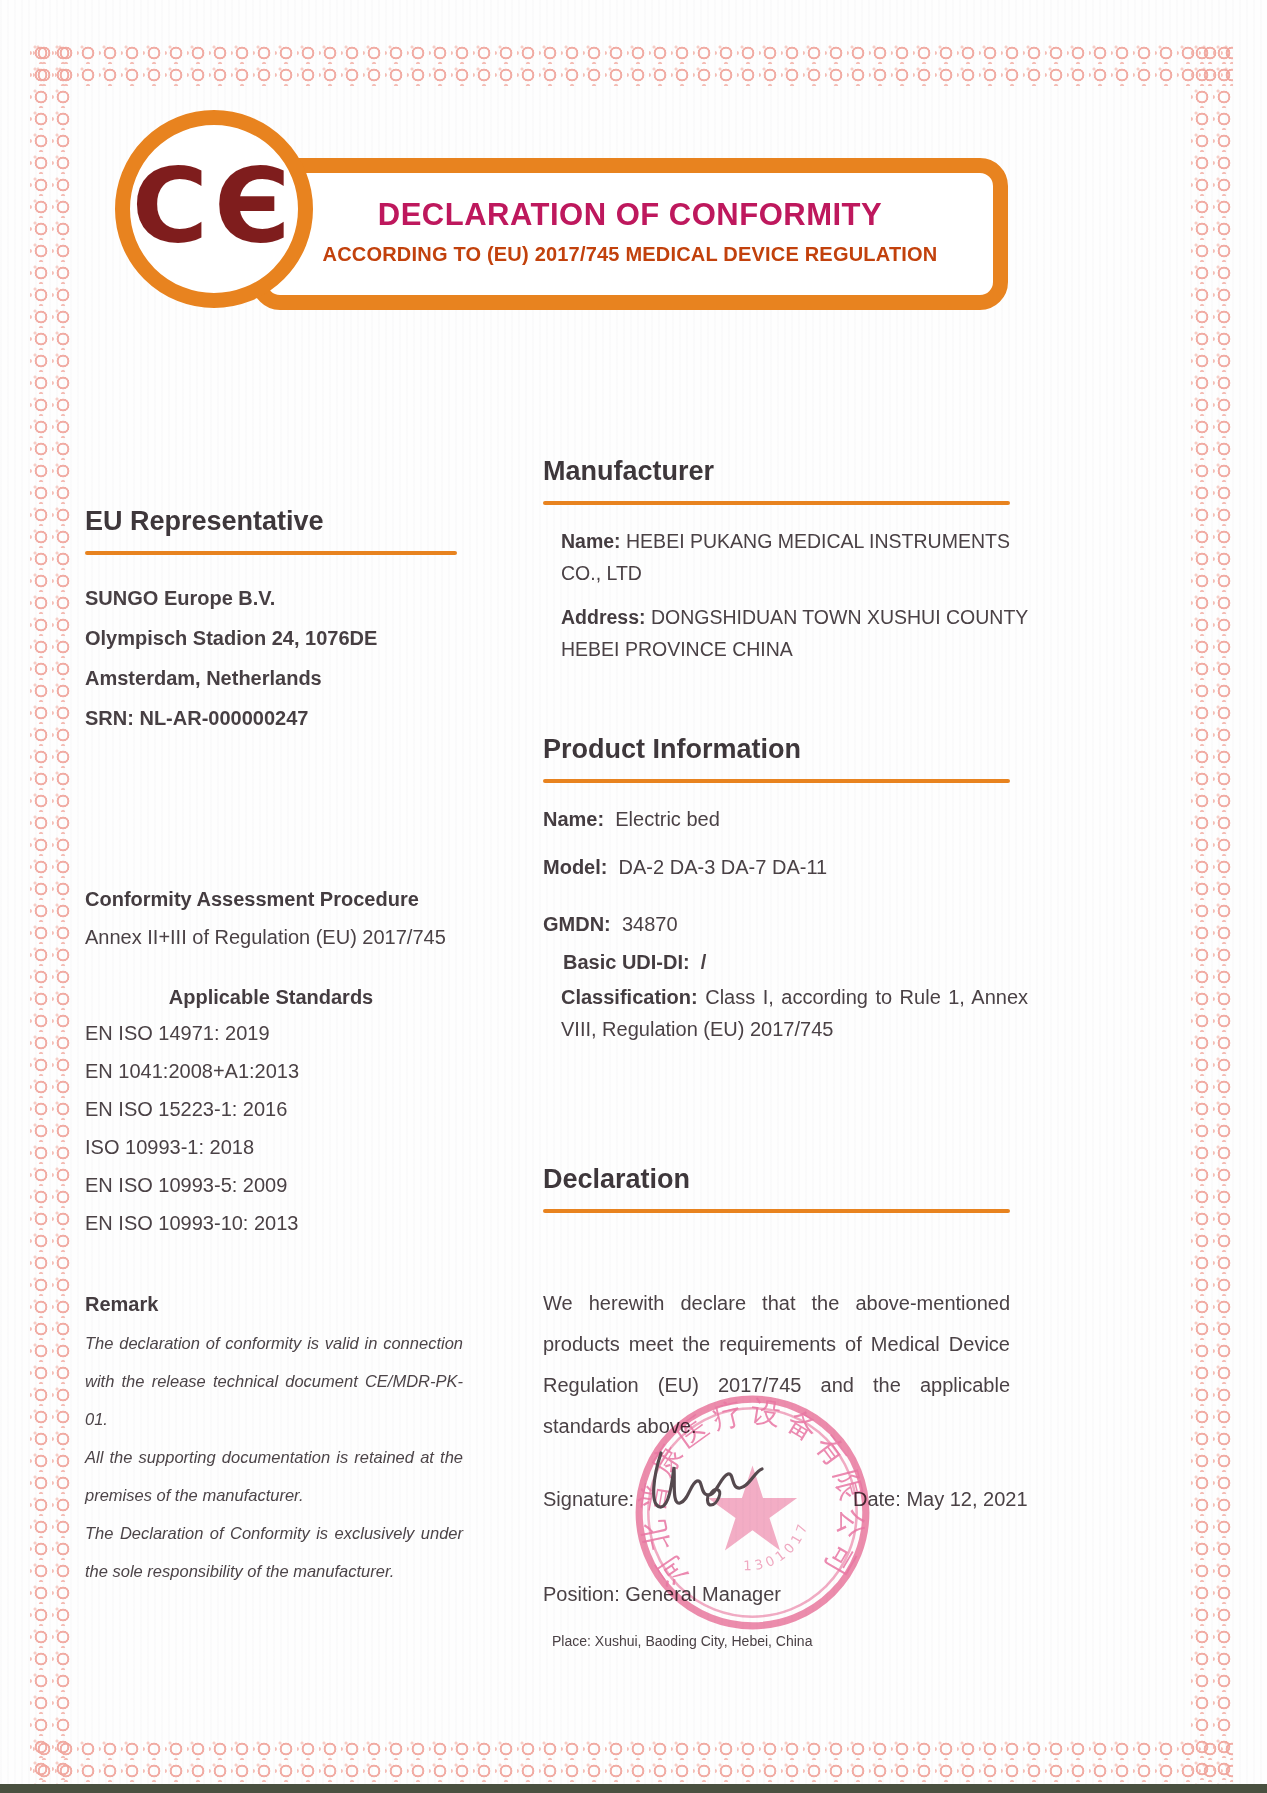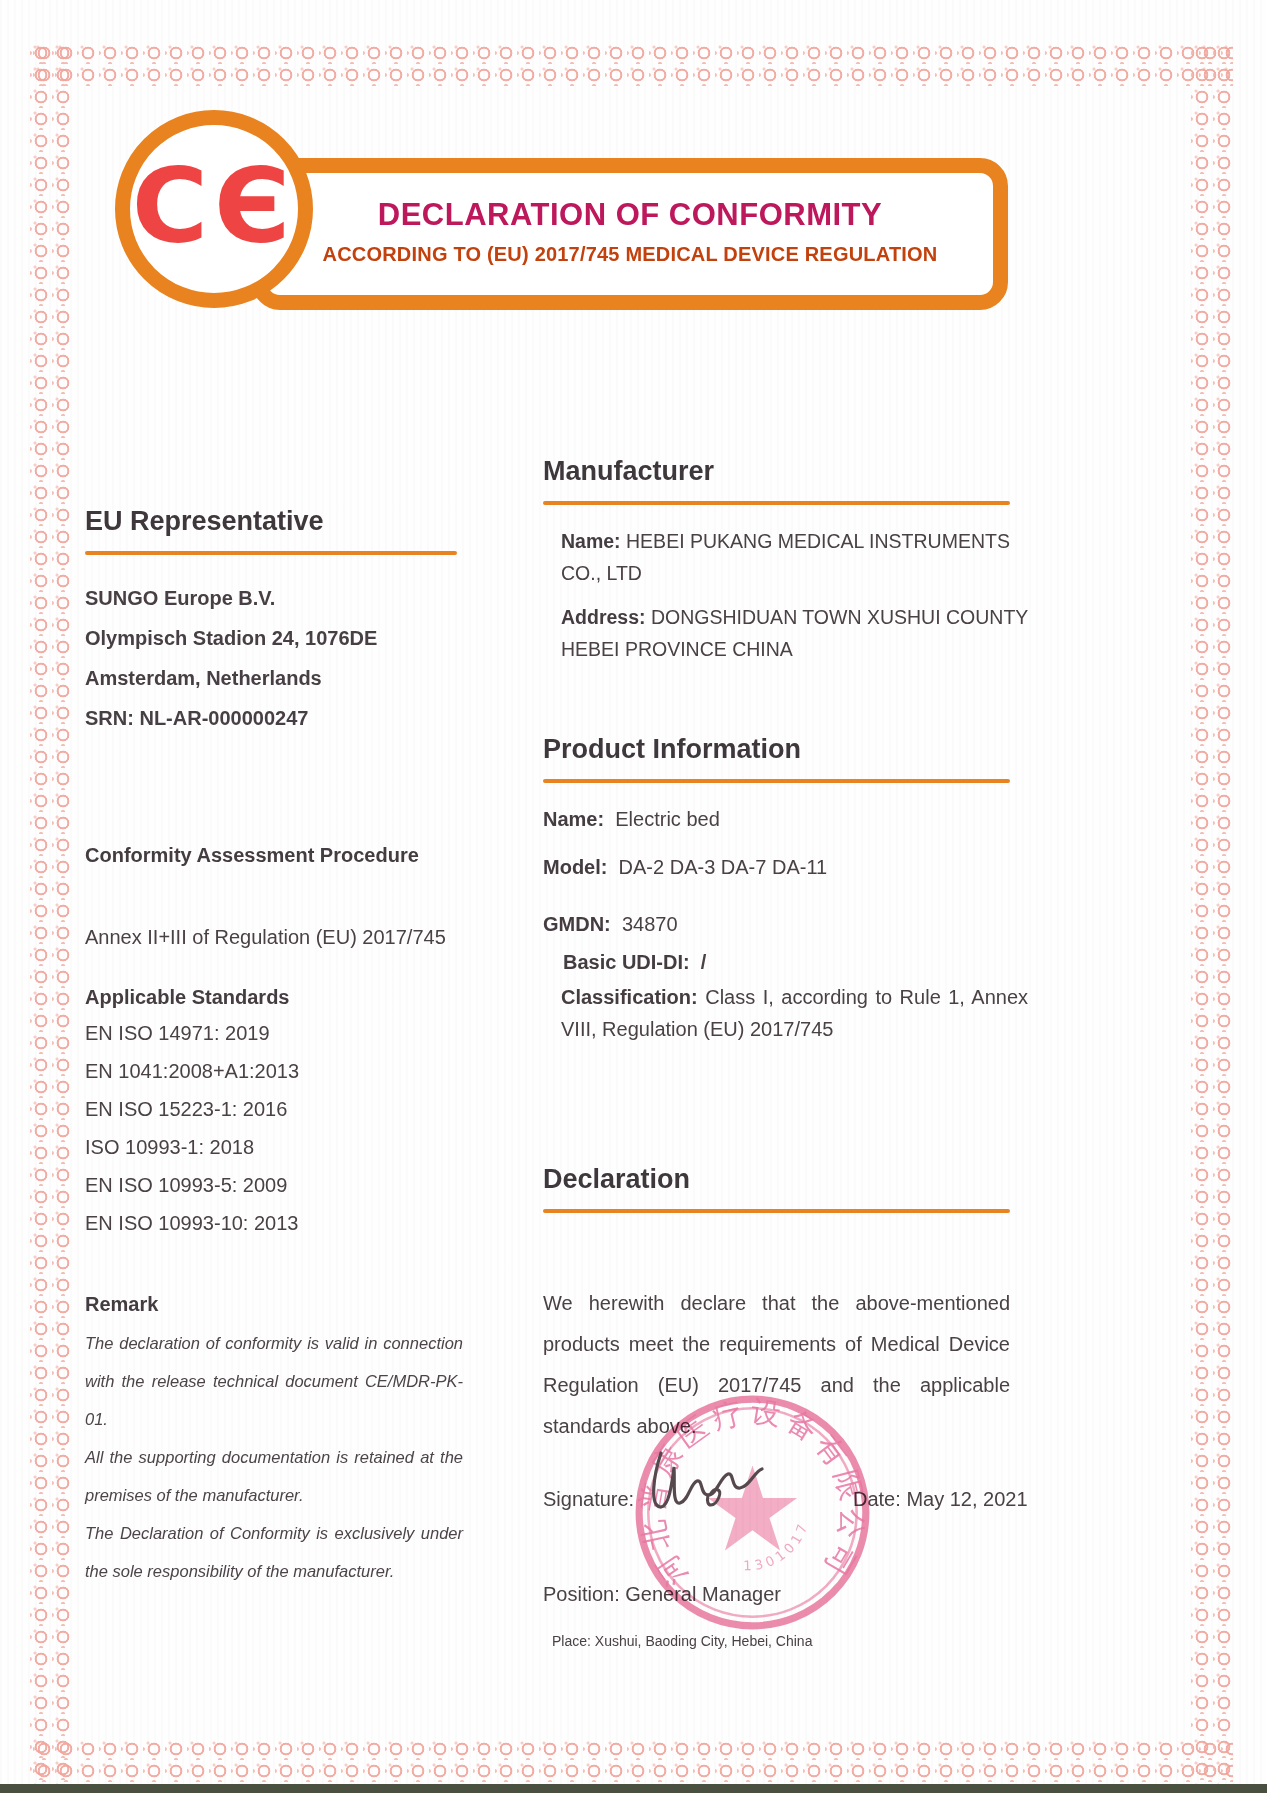--- a/index.html
+++ b/index.html
@@ -45,21 +45,21 @@
     font-size:20px;font-weight:bold;letter-spacing:.2px;color:#c2410c;
   }
   .ce-circle{
     position:absolute;left:115px;top:110px;width:198px;height:198px;
     box-sizing:border-box;border:15px solid #e8831f;border-radius:50%;
     background:#fff;z-index:2;
     display:flex;align-items:center;justify-content:center;
   }
   .ce-circle .ce{
     font-family:"DejaVu Sans",sans-serif;
-    font-size:104px;font-weight:bold;color:#ef4444;
+    font-size:104px;font-weight:bold;color:#7f1d1d;
     letter-spacing:6px;line-height:1;margin-top:-6px;
   }
 
   
   .col-l{left:85px;width:372px;}
   .col-r{left:543px;width:467px;}
   .sec{position:absolute;}
   .sec .h{font-size:27px;font-weight:bold;color:#3e373b;line-height:32px;}
   .sec .rule{margin-top:14px;height:4px;background:#e8831f;border-radius:2px;}
 
@@ -116,23 +116,23 @@
     <div class="h">EU Representative</div>
     <div class="rule"></div>
   </div>
   <div class="eu-lines">
     <div>SUNGO Europe B.V.</div>
     <div>Olympisch Stadion 24, 1076DE</div>
     <div>Amsterdam, Netherlands</div>
     <div>SRN: NL-AR-000000247</div>
   </div>
 
-  <div class="tblock col-l bold" style="top:836px;color:#443c40;">Conformity Assessment Procedure</div>
+  <div class="tblock col-l bold" style="top:880px;color:#443c40;">Conformity Assessment Procedure</div>
   <div class="tblock col-l" style="top:918px;">Annex II+III of Regulation (EU) 2017/745</div>
-  <div class="tblock col-l bold" style="top:978px;color:#443c40;">Applicable Standards</div>
+  <div class="tblock col-l bold" style="top:978px;color:#443c40;text-align:center;">Applicable Standards</div>
   <div class="std-list">
     <div>EN ISO 14971: 2019</div>
     <div>EN 1041:2008+A1:2013</div>
     <div>EN ISO 15223-1: 2016</div>
     <div>ISO 10993-1: 2018</div>
     <div>EN ISO 10993-5: 2009</div>
     <div>EN ISO 10993-10: 2013</div>
   </div>
 
   <div class="tblock col-l bold" style="top:1285px;color:#443c40;">Remark</div>

